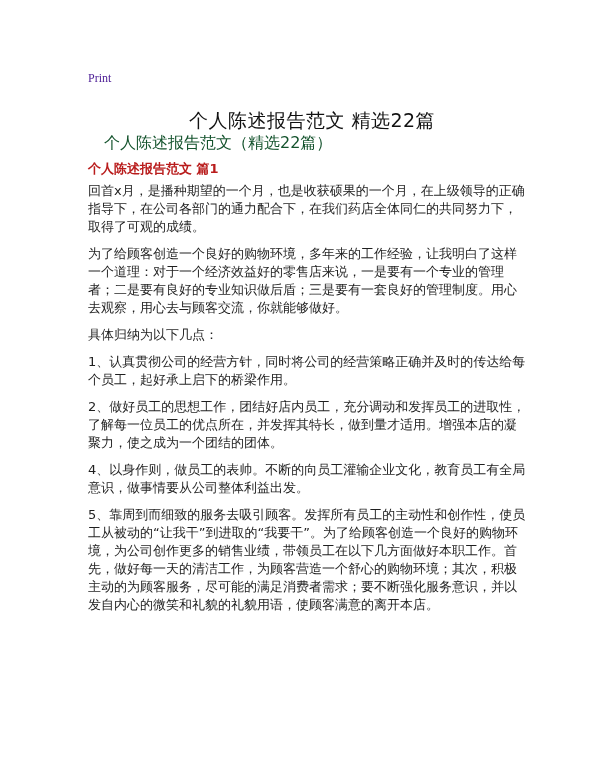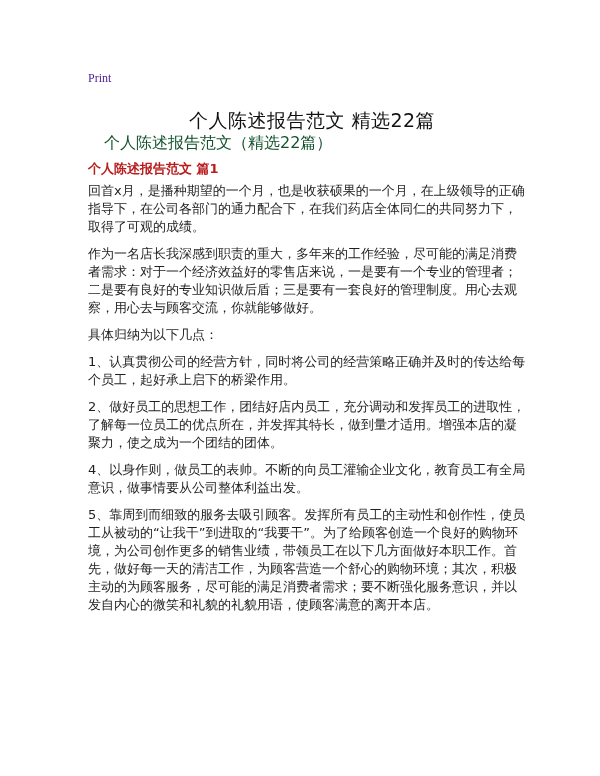--- a/index.html
+++ b/index.html
@@ -18,19 +18,19 @@
 <div class="print">Print</div>
 
 <h1 class="title" style="margin:12px;font-weight:normal;">个人陈述报告范文 精选22篇</h1>
 
 <div class="subtitle">个人陈述报告范文（精选22篇）</div>
 
 <div class="heading">个人陈述报告范文 篇1</div>
 
 <div class="body">
   <p class="para">回首x月，是播种期望的一个月，也是收获硕果的一个月，在上级领导的正确指导下，在公司各部门的通力配合下，在我们药店全体同仁的共同努力下，取得了可观的成绩。</p>
-  <p class="para">作为一名店长我深感到职责的重大，多年来的工作经验，尽可能的满足消费者需求：对于一个经济效益好的零售店来说，一是要有一个专业的管理者；二是要有良好的专业知识做后盾；三是要有一套良好的管理制度。用心去观察，用心去与顾客交流，你就能够做好。</p>
+  <p class="para">为了给顾客创造一个良好的购物环境，多年来的工作经验，让我明白了这样一个道理：对于一个经济效益好的零售店来说，一是要有一个专业的管理者；二是要有良好的专业知识做后盾；三是要有一套良好的管理制度。用心去观察，用心去与顾客交流，你就能够做好。</p>
   <p class="para">具体归纳为以下几点：</p>
   <p class="para">1、认真贯彻公司的经营方针，同时将公司的经营策略正确并及时的传达给每个员工，起好承上启下的桥梁作用。</p>
   <p class="para">2、做好员工的思想工作，团结好店内员工，充分调动和发挥员工的进取性，了解每一位员工的优点所在，并发挥其特长，做到量才适用。增强本店的凝聚力，使之成为一个团结的团体。</p>
   <p class="para">4、以身作则，做员工的表帅。不断的向员工灌输企业文化，教育员工有全局意识，做事情要从公司整体利益出发。</p>
   <p class="para">5、靠周到而细致的服务去吸引顾客。发挥所有员工的主动性和创作性，使员工从被动的“让我干”到进取的“我要干”。为了给顾客创造一个良好的购物环境，为公司创作更多的销售业绩，带领员工在以下几方面做好本职工作。首先，做好每一天的清洁工作，为顾客营造一个舒心的购物环境；其次，积极主动的为顾客服务，尽可能的满足消费者需求；要不断强化服务意识，并以发自内心的微笑和礼貌的礼貌用语，使顾客满意的离开本店。</p>
 </div>
 
 </body></html>

